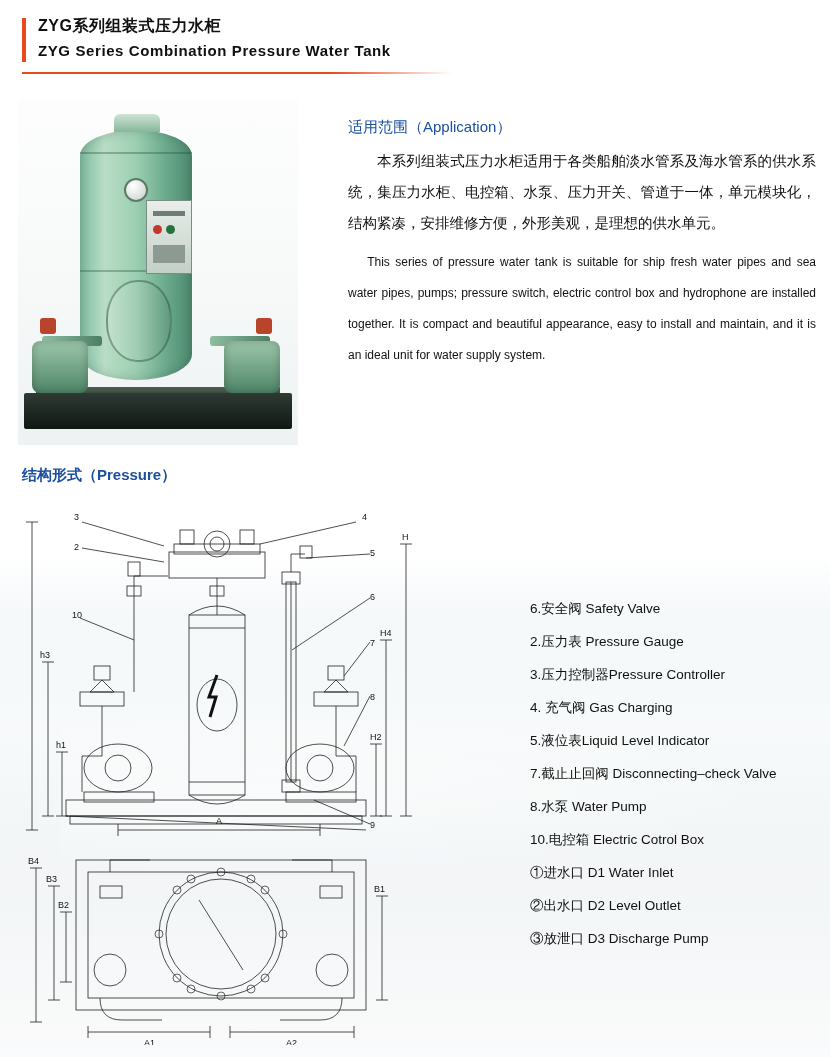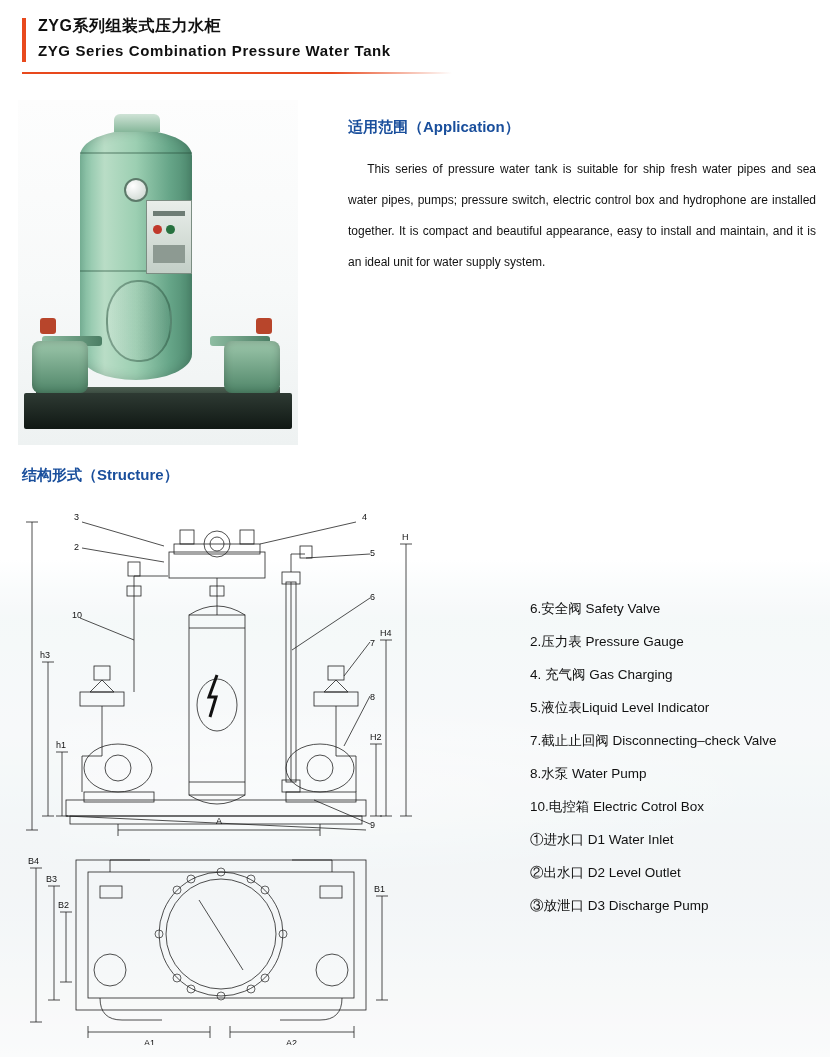--- a/index.html
+++ b/index.html
@@ -92,21 +92,21 @@
     background:linear-gradient(to bottom,#9dc7ab,#4f8568);
     box-shadow:inset 0 0 8px rgba(0,0,0,.25);
   }
   .pump.left{left:14px;bottom:52px;}
   .pump.right{right:18px;bottom:52px;}
   .pipe{position:absolute;background:linear-gradient(to right,#8fbda2,#4b7e64);border-radius:3px;}
   .valve{position:absolute;width:16px;height:16px;background:#b8452b;border-radius:3px;}
 
   
   .app-head{
-    position:absolute;left:348px;top:118px;font-size:15px;font-weight:bold;
+    position:absolute;left:348px;top:118px;font-size:15px;font-weight:normal;
   }
   .app-head .cn{color:#1a4f9c;}
   .app-head .en{color:#1a4f9c;}
   .app-body{
     position:absolute;left:348px;top:146px;width:468px;
     font-size:14.5px;line-height:30px;color:#111;text-align:justify;
   }
   .app-body p{margin:0 0 6px 0;}
   .app-body .cn{text-indent:2em;line-height:31px;}
   .app-body .en{font-size:12px;line-height:31px;margin-top:8px;text-indent:1.6em;}
@@ -164,25 +164,26 @@
     <div class="skid"></div>
     <div class="pump left"></div>
     <div class="pump right"></div>
     <div class="floor"></div>
   </div>
 
   <div class="app-head">
     <span class="cn">适用范围</span><span class="en">（Application）</span>
   </div>
   <div class="app-body">
+    <p class="cn">本系列组装式压力水柜适用于各类船舶淡水管系及海水管系的供水系统，集压力水柜、电控箱、水泵、压力开关、管道于一体，单元模块化，结构紧凑，安排维修方便，外形美观，是理想的供水单元。</p>
     <p class="en">This series of pressure water tank is suitable for ship fresh water pipes and sea water pipes, pumps; pressure switch, electric control box and hydrophone are installed together. It is compact and beautiful appearance, easy to install and maintain, and it is an ideal unit for water supply system.</p>
   </div>
 
   <div class="struct-head">
-    <span>结构形式</span><span>（Structure）</span>
+    <span>结构形式</span><span>（Pressure）</span>
   </div>
 
   <div class="drawings">
     <svg width="470" height="545" viewBox="0 0 470 545">
       <g fill="none" stroke="#222" stroke-width="0.8">
 
         <line x1="18" y1="22" x2="18" y2="330"></line>
         <line x1="12" y1="22" x2="24" y2="22"></line>
         <line x1="12" y1="330" x2="24" y2="330"></line>
 
@@ -337,20 +338,21 @@
         <text x="360" y="392">B1</text>
         <text x="130" y="546">A1</text>
         <text x="272" y="546">A2</text>
       </g>
     </svg>
   </div>
 
   <div class="legend">
     <div>6.安全阀 Safety Valve</div>
     <div>2.压力表 Pressure Gauge</div>
+    <div>3.压力控制器Pressure Controller</div>
     <div>4. 充气阀 Gas Charging</div>
     <div>5.液位表Liquid Level Indicator</div>
     <div>7.截止止回阀 Disconnecting–check Valve</div>
     <div>8.水泵 Water Pump</div>
     <div>10.电控箱 Electric Cotrol Box</div>
     <div>①进水口 D1 Water Inlet</div>
     <div>②出水口 D2 Level Outlet</div>
     <div>③放泄口 D3 Discharge Pump</div>
   </div>
 

